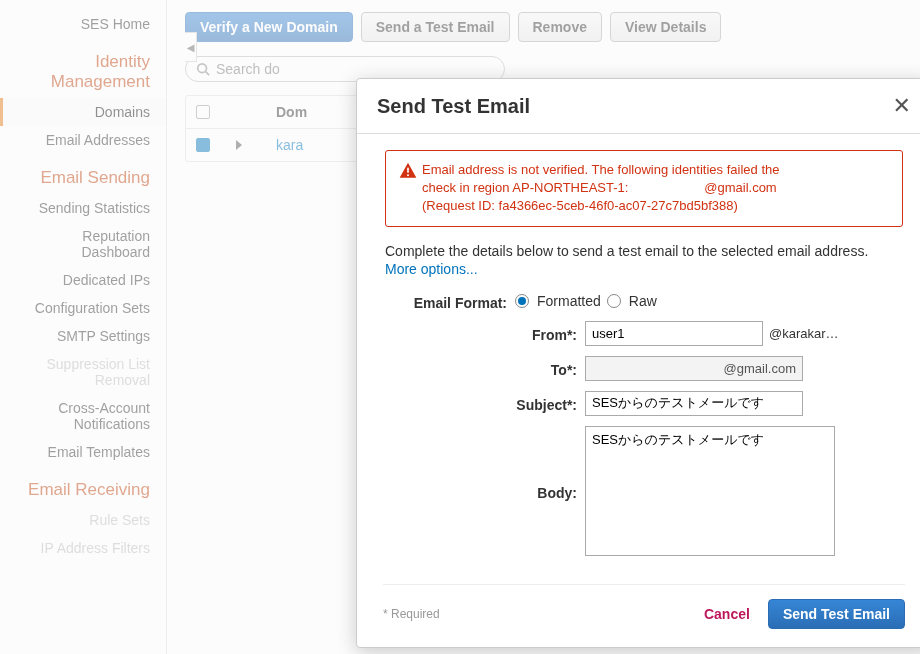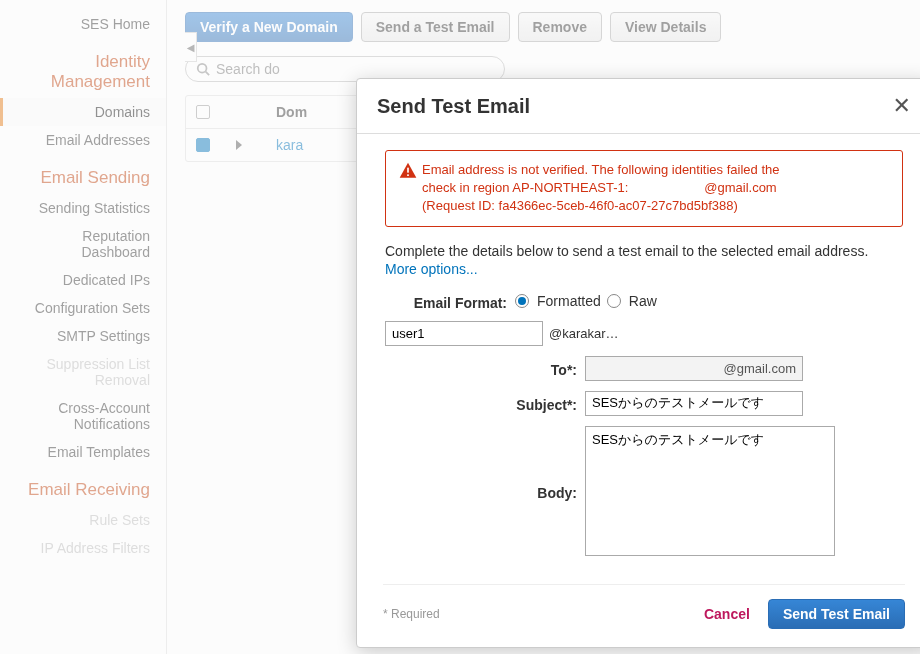--- a/index.html
+++ b/index.html
@@ -38,21 +38,21 @@
 .desc { color: #333; margin-bottom: 2px; }
 .more-link { color: #0073bb; cursor: pointer; display: inline-block; margin-bottom: 14px; }
 .form-row { display: flex; align-items: center; margin-bottom: 10px; }
 .form-row label { width: 200px; text-align: right; padding-right: 8px; font-weight: 700; color: #333; padding-top: 4px; }
 .form-row .ctrl { flex: 1; display: flex; align-items: center; gap: 6px; }
 .radio-group { display: flex; gap: 14px; align-items: center; }
 .radio-group span { display: flex; align-items: center; gap: 8px; }
 .radio-dot { width: 14px; height: 14px; border: 1px solid #888; border-radius: 50%; display: inline-flex; align-items: center; justify-content: center; }
 .radio-dot.on::after { content: ""; width: 8px; height: 8px; background: #0073bb; border-radius: 50%; }
 input[type=text], textarea, .readonly { border: 1px solid #aaa; padding: 4px 6px; font-size: 13px; font-family: inherit; }
-input[type=text] { width: 158px; }
+input[type=text] { width: 178px; }
 .readonly { background: #f3f3f3; color: #555; width: 218px; display: inline-block; }
 .domain-suffix { color: #333; font-size: 13px; white-space: nowrap; overflow: hidden; text-overflow: ellipsis; max-width: 86px; display: inline-block; }
 input.subject { width: 218px; }
 textarea { width: 250px; height: 130px; resize: none; }
 .modal-footer { border-top: 1px solid #eee; margin: 10px 26px 0; padding: 14px 0 18px; display: flex; align-items: center; justify-content: space-between; }
 .required-note { color: #999; font-size: 12px; }
 .footer-actions { display: flex; gap: 18px; align-items: center; }
 .cancel-link { color: #be185d; font-weight: 700; cursor: pointer; }
 </style>
 </head>
@@ -151,20 +151,21 @@
             <span class="radio-dot on"></span>
             <span>Formatted</span>
           </span>
         <span>
             <span class="radio-dot"></span>
             <span>Raw</span>
           </span>
       </div>
     </div>
     <div class="form-row">
+      <label>From*:</label>
       <div class="ctrl">
         <input type="text" value="user1" style="">
         <span class="domain-suffix">@karakar…</span>
       </div>
     </div>
     <div class="form-row">
       <label>To*:</label>
       <div class="ctrl">
         <span class="readonly" style="text-align:right">@gmail.com</span>
       </div>

